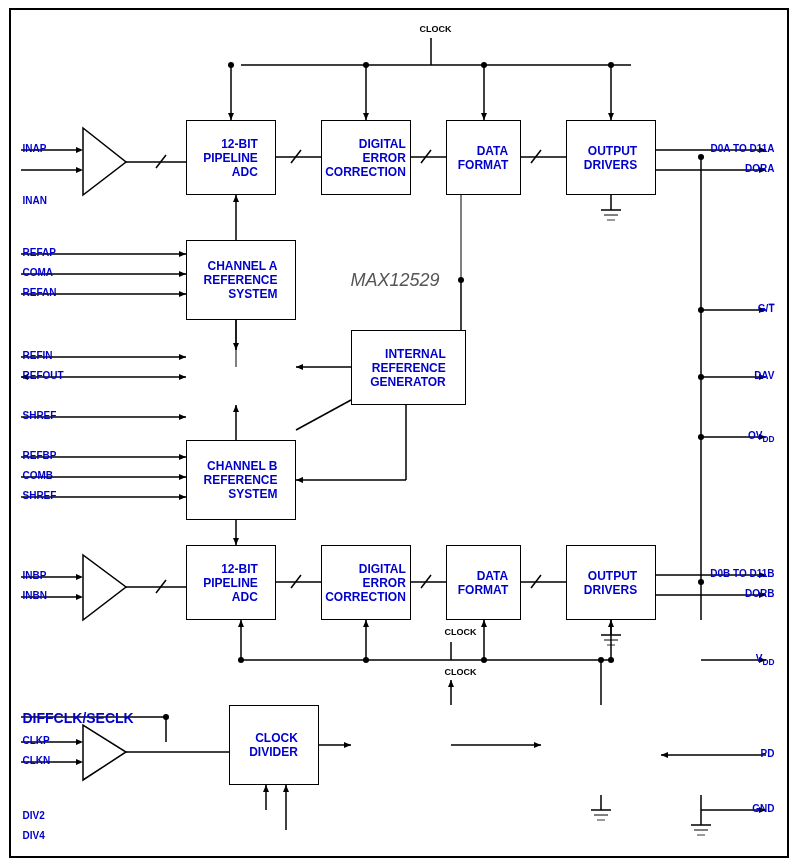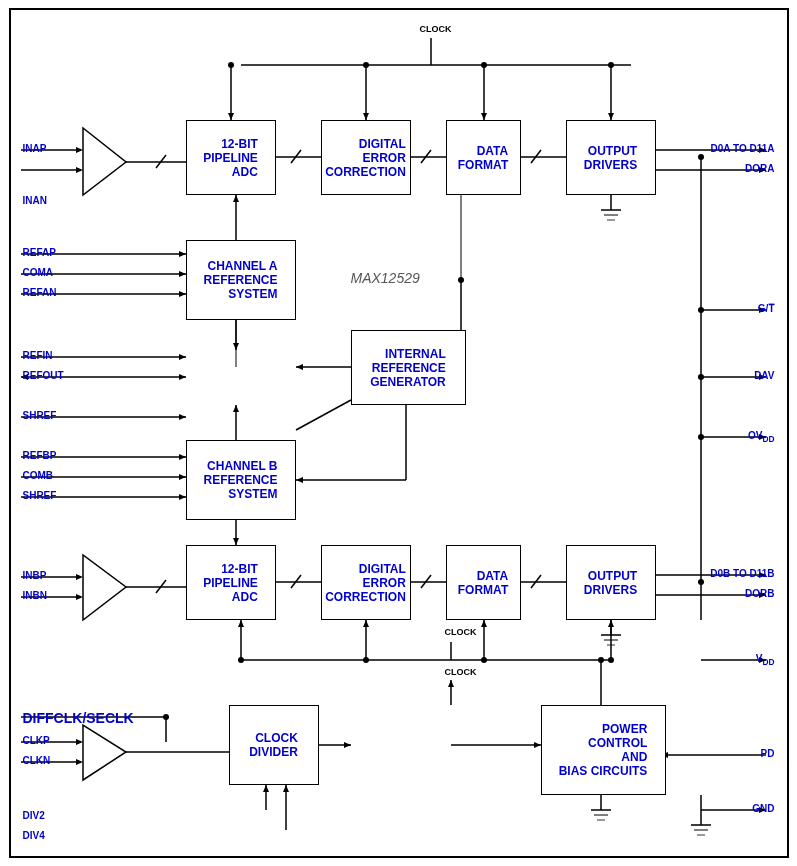--- a/index.html
+++ b/index.html
@@ -45,21 +45,21 @@
     .svg-overlay {
       position: absolute;
       top: 0; left: 0;
       width: 100%;
       height: 100%;
       pointer-events: none;
     }
     .italic-label {
       position: absolute;
       font-style: italic;
-      font-size: 14px;
+      font-size: 18px;
       color: #555;
     }
     .clock-label {
       position: absolute;
       font-size: 9px;
       font-weight: bold;
       color: #000;
       text-align: center;
     }
   </style>
@@ -381,17 +381,14 @@
 
   <div class="block-box" style="left:555px; top:535px; width:90px; height:75px;">
     OUTPUT<br>DRIVERS
   </div>
 
   <div class="block-box" style="left:218px; top:695px; width:90px; height:80px;">
     CLOCK<br>DIVIDER
   </div>
 
 
-  <div class="block-box" style="left:530px; top:695px; width:125px; height:90px;">
-    POWER<br>CONTROL<br>AND<br>BIAS CIRCUITS
-  </div>
 
 </div>
 
 </body></html>

